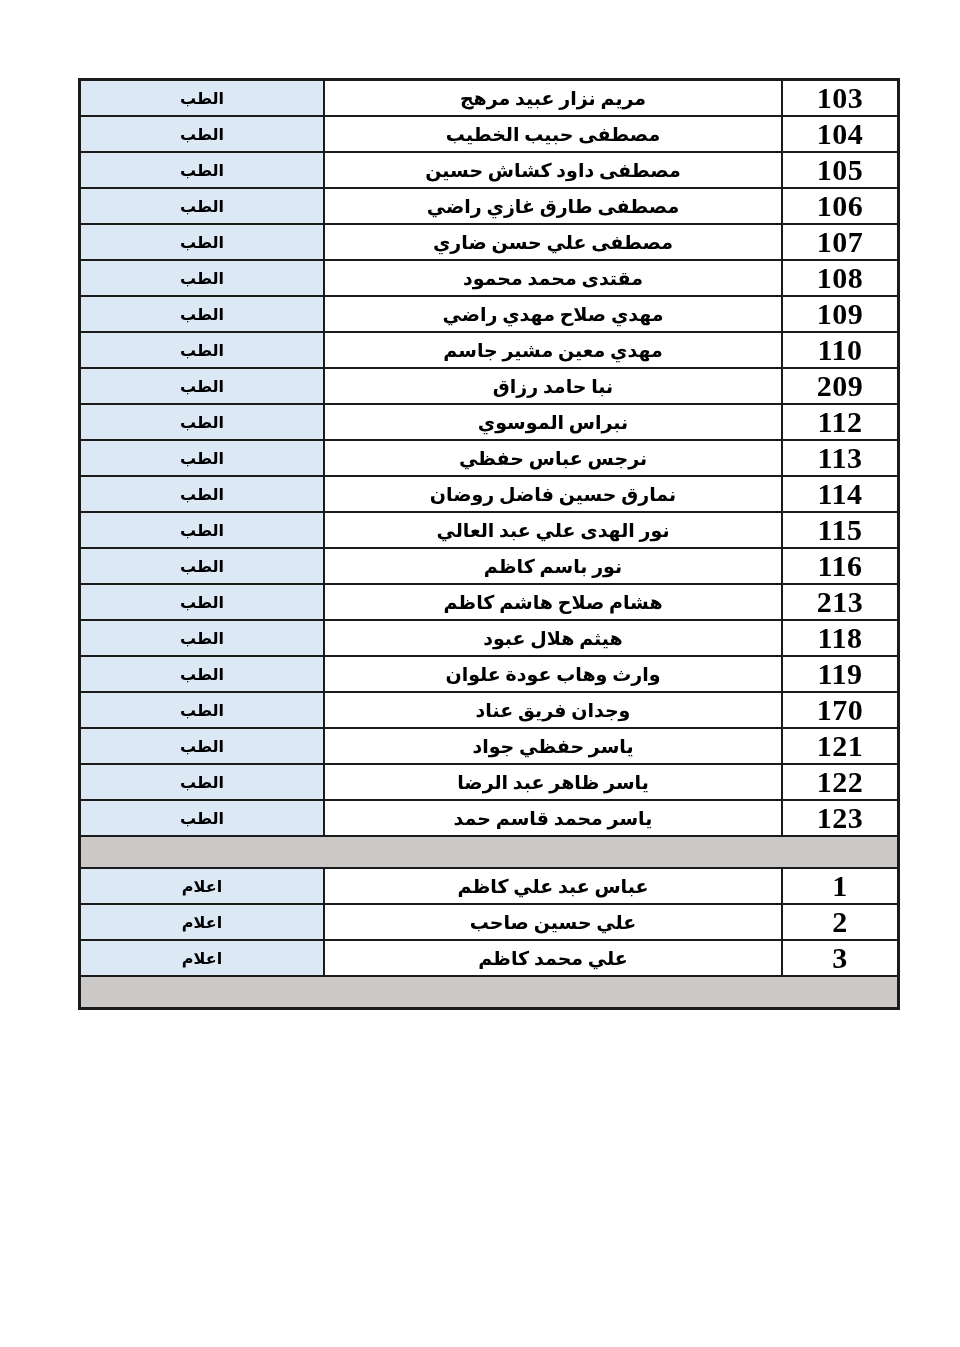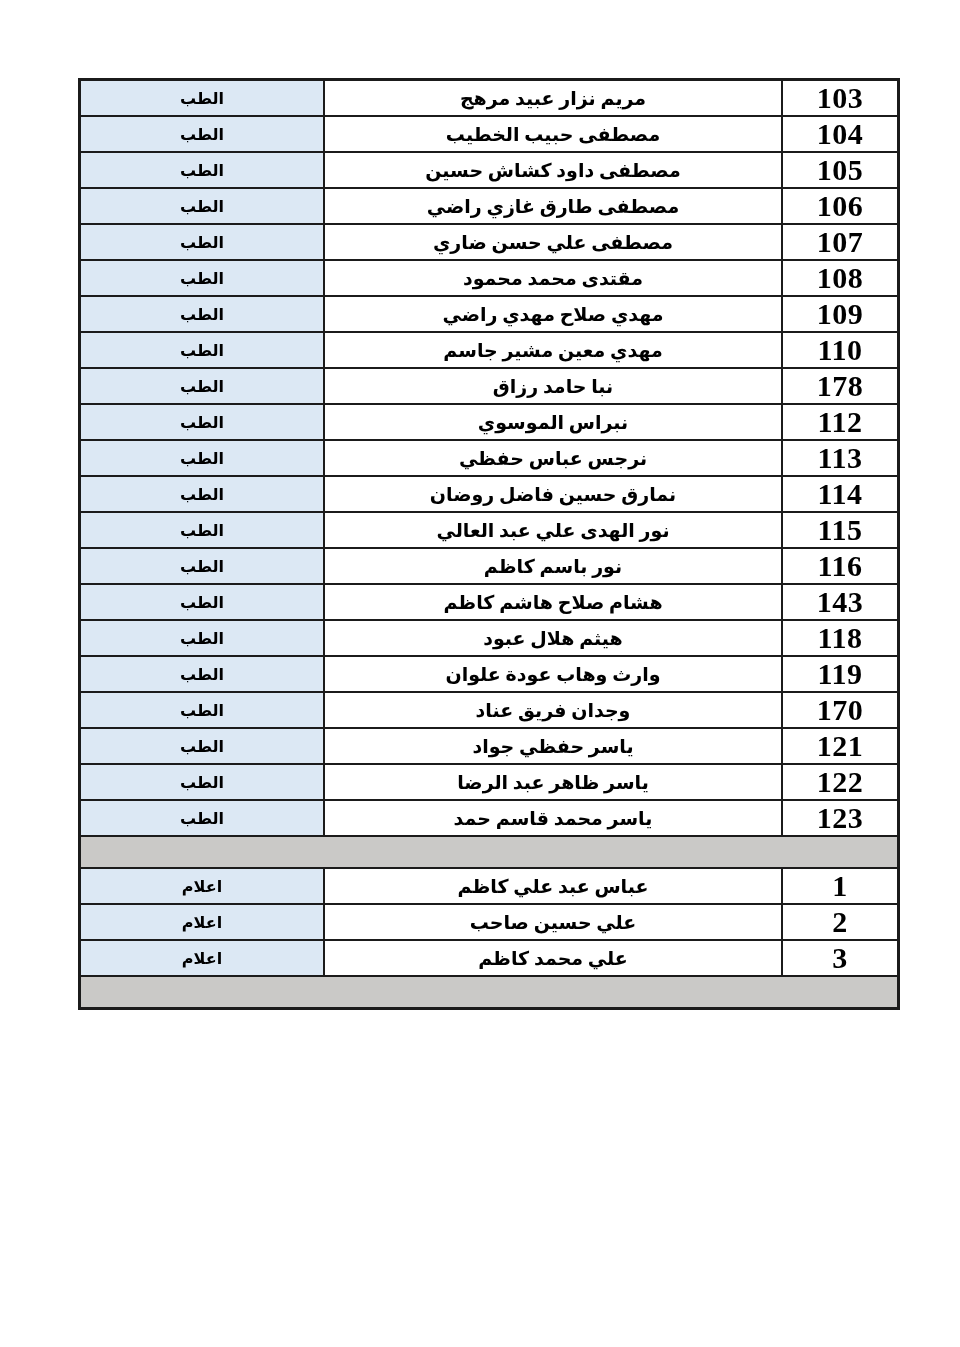--- a/index.html
+++ b/index.html
@@ -100,21 +100,21 @@
           <td class="no-cell">109</td>
           <td class="name-cell">مهدي صلاح مهدي راضي</td>
           <td class="dept-cell" style="background: rgb(220, 232, 244);">الطب</td>
         </tr>
         <tr>
           <td class="no-cell">110</td>
           <td class="name-cell">مهدي معين مشير جاسم</td>
           <td class="dept-cell" style="background: rgb(220, 232, 244);">الطب</td>
         </tr>
         <tr>
-          <td class="no-cell">178</td>
+          <td class="no-cell">209</td>
           <td class="name-cell">نبا حامد رزاق</td>
           <td class="dept-cell" style="background: rgb(220, 232, 244);">الطب</td>
         </tr>
         <tr>
           <td class="no-cell">112</td>
           <td class="name-cell">نبراس الموسوي</td>
           <td class="dept-cell" style="background: rgb(220, 232, 244);">الطب</td>
         </tr>
         <tr>
           <td class="no-cell">113</td>
@@ -130,21 +130,21 @@
           <td class="no-cell">115</td>
           <td class="name-cell">نور الهدى علي عبد العالي</td>
           <td class="dept-cell" style="background: rgb(220, 232, 244);">الطب</td>
         </tr>
         <tr>
           <td class="no-cell">116</td>
           <td class="name-cell">نور باسم كاظم</td>
           <td class="dept-cell" style="background: rgb(220, 232, 244);">الطب</td>
         </tr>
         <tr>
-          <td class="no-cell">143</td>
+          <td class="no-cell">213</td>
           <td class="name-cell">هشام صلاح هاشم كاظم</td>
           <td class="dept-cell" style="background: rgb(220, 232, 244);">الطب</td>
         </tr>
         <tr>
           <td class="no-cell">118</td>
           <td class="name-cell">هيثم هلال عبود</td>
           <td class="dept-cell" style="background: rgb(220, 232, 244);">الطب</td>
         </tr>
         <tr>
           <td class="no-cell">119</td>

